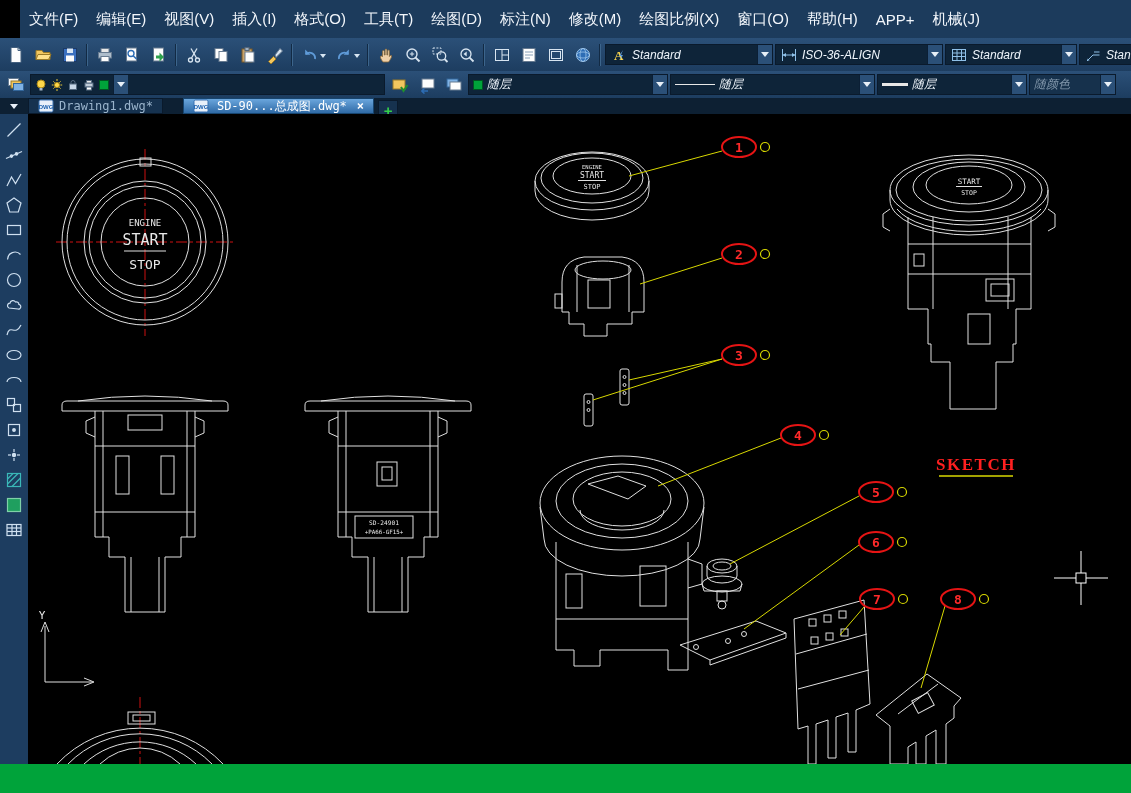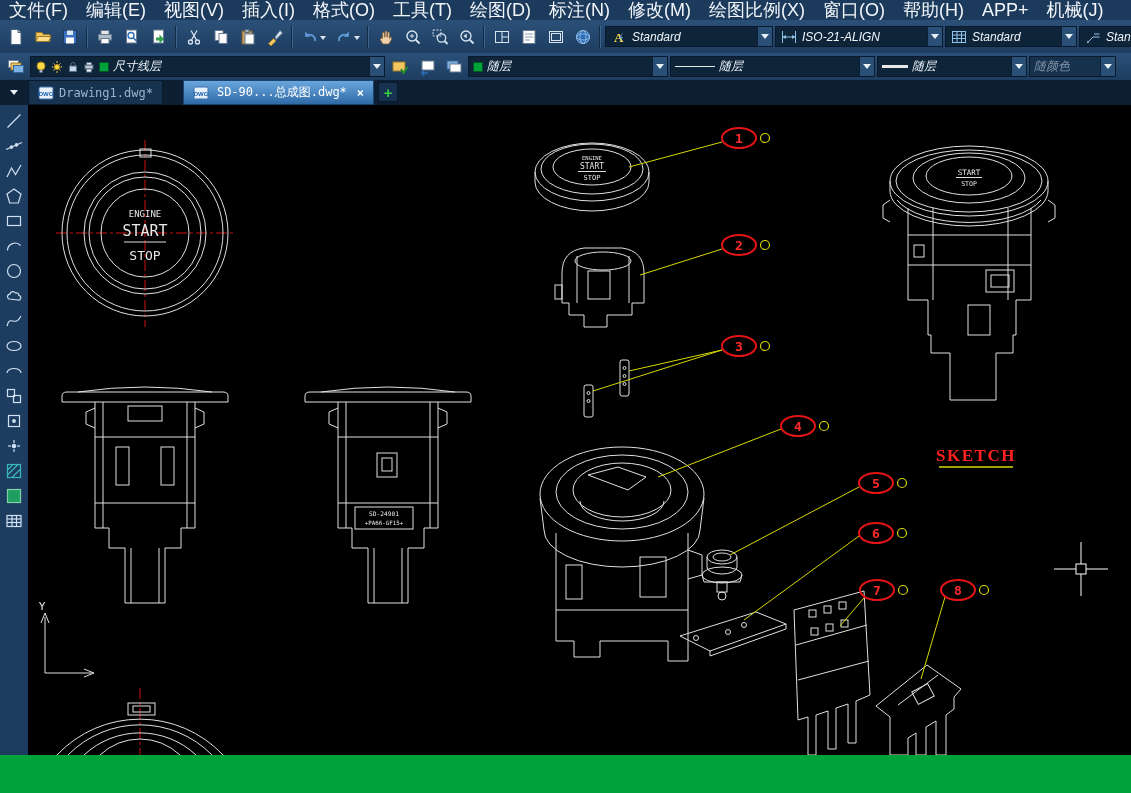--- a/index.html
+++ b/index.html
@@ -3,21 +3,21 @@
 <meta charset="utf-8">
 <style>
   * { box-sizing: border-box; margin: 0; padding: 0; }
   html,body { width:1131px; height:793px; overflow:hidden; background:#000; }
   .app { width:1131px; height:793px; font-family:"Liberation Sans",sans-serif; display:flex; flex-direction:column; }
 
   
   .titlebar { height:24px; background:#fdfdfd; border-bottom:1px solid #cfcfcf; display:flex; align-items:center; gap:6px; padding:0 6px; font-size:12px; color:#101010; flex:0 0 auto; }
 
   
-  .menubar { height:20px; background:#1c3b5c; display:flex; align-items:stretch; color:#f2f6fb; font-size:18px; flex:0 0 auto; }
+  .menubar { height:38px; background:#1c3b5c; display:flex; align-items:stretch; color:#f2f6fb; font-size:15px; flex:0 0 auto;margin-left:20px; }
   .menu-item { display:flex; align-items:center; padding:0 9px; white-space:nowrap; cursor:default; }
 
   
   .toolbar { background:linear-gradient(#2b5078,#1d3d60); display:flex; align-items:center; padding:0 3px; gap:2px; flex:0 0 auto; overflow:hidden; }
   .toolbar1 { height:33px; }
   .toolbar2 { height:27px; }
   .tbtn { width:25px; height:25px; display:flex; align-items:center; justify-content:center; flex:0 0 auto; }
   .tbtn.wide { width:32px; }
   .sep { width:2px; height:22px; border-left:1px solid #122a44; border-right:1px solid #3c658c; margin:0 2px; flex:0 0 auto; }
   .ico { display:block; }
@@ -26,21 +26,21 @@
   .combo { height:21px; background:#0e2439; border:1px solid #0a1a2c; color:#f0f6fc; font-size:12px; display:flex; align-items:center; gap:4px; padding-left:4px; flex:0 0 auto; white-space:nowrap; overflow:hidden; }
   .combo .cval { flex:1 1 auto; overflow:hidden; font-family:"Liberation Sans",sans-serif;font-style:italic; }
   .carrow { width:15px; height:100%; background:#2b5078; border-left:1px solid #0b1f35; display:flex; align-items:center; justify-content:center; flex:0 0 auto; }
   .tri { width:0; height:0; border:4px solid transparent; border-top:5px solid #e8f0f8; margin-top:4px; }
   .combo.disabled { color:#8398ac; background:#16314c; }
   .swatch { width:10px; height:10px; background:#00a33a; border:1px solid #052; flex:0 0 auto; }
   .ltline { width:40px; height:0; border-top:1px solid #e8e8e8; flex:0 0 auto; }
   .lwline { width:26px; height:0; border-top:3px solid #e8e8e8; flex:0 0 auto; }
 
   
-  .tabbar { height:25px; background:#0d2033; display:flex; align-items:stretch; gap:4px; padding-left:4px; flex:0 0 auto; }
+  .tabbar { height:16px; background:#0d2033; display:flex; align-items:stretch; gap:4px; padding-left:4px; flex:0 0 auto; }
   .tab-menu-btn { width:20px; display:flex; align-items:center; justify-content:center; }
   .tab { display:flex; align-items:center; gap:5px; padding:0 9px; font-family:"DejaVu Sans Mono",monospace; font-size:12px; white-space:nowrap; }
   .tab.inactive { background:#16324f; border:1px solid #0a1a2c; color:#9ab4cc; margin-right:16px; }
   .tab.active { background:linear-gradient(#6aa6dd,#2f6aa6); border:1px solid #17456f; color:#fff;gap:8px; }
   .tab .close { font-size:12px; font-weight:bold; color:#fff; margin-left:2px; }
   .newtab { width:20px; height:20px; margin-top:2px; background:#16324f; border:1px solid #0a1a2c; color:#35d04a; font-size:15px; font-weight:bold; display:flex; align-items:center; justify-content:center; line-height:1; }
 
   
   .workspace { display:flex; flex:0 0 auto; height:650px; }
   .lefttoolbar { width:28px; background:#1d3d60; display:flex; flex-direction:column; align-items:center; padding-top:6px; gap:5px; flex:0 0 auto; }
@@ -239,21 +239,21 @@
     <div class="combo" style="width:168px">
       <svg width="18" height="18" viewBox="0 0 18 18">
           <g stroke="#8fc0e8">
             <line x1="2.5" y1="3" x2="2.5" y2="15"></line>
             <line x1="15.5" y1="3" x2="15.5" y2="15"></line>
             <line x1="2.5" y1="9" x2="15.5" y2="9"></line>
           </g>
           <path d="M2.5 9l3.5-2v4z" fill="#8fc0e8"></path>
           <path d="M15.5 9l-3.5-2v4z" fill="#8fc0e8"></path>
         </svg>
-      <span class="cval">ISO-21-ALIGN</span>
+      <span class="cval">ISO-36-ALIGN</span>
       <span class="carrow">
           <i class="tri"></i>
         </span>
     </div>
     <div class="combo" style="width:132px">
       <svg width="18" height="18" viewBox="0 0 18 18">
           <g stroke="#8fc0e8" fill="none">
             <rect x="2.5" y="3.5" width="13" height="11"></rect>
             <line x1="2.5" y1="7" x2="15.5" y2="7"></line>
             <line x1="2.5" y1="10.5" x2="15.5" y2="10.5"></line>
@@ -307,21 +307,20 @@
       <svg width="12" height="14" viewBox="0 0 12 14">
           <rect x="2.5" y="6" width="7" height="5.5" fill="#c8d8e8" stroke="#556a80"></rect>
           <path d="M4 6V4.5a2 2 0 0 1 4 0V6" fill="none" stroke="#556a80"></path>
         </svg>
       <svg width="12" height="14" viewBox="0 0 12 14">
           <rect x="2" y="5" width="8" height="4" fill="#c0ccd8" stroke="#556a80"></rect>
           <rect x="3.5" y="2.5" width="5" height="2.5" fill="#e8e8e8" stroke="#556a80"></rect>
           <rect x="3.5" y="9" width="5" height="3" fill="#fff" stroke="#556a80"></rect>
         </svg>
       <span class="swatch"></span>
-      <span class="cval">尺寸线层</span>
       <span class="carrow">
           <i class="tri"></i>
         </span>
     </div>
     <div class="tbtn">
         <svg class="ico" width="18" height="18" viewBox="0 0 18 18">
           <rect x="2" y="4" width="12" height="9" fill="#f3c75f" stroke="#9a7a28"></rect>
           <path d="M10 11l2.5 4 4-6" stroke="#1f8f2f" stroke-width="2" fill="none"></path>
         </svg>
       </div>

